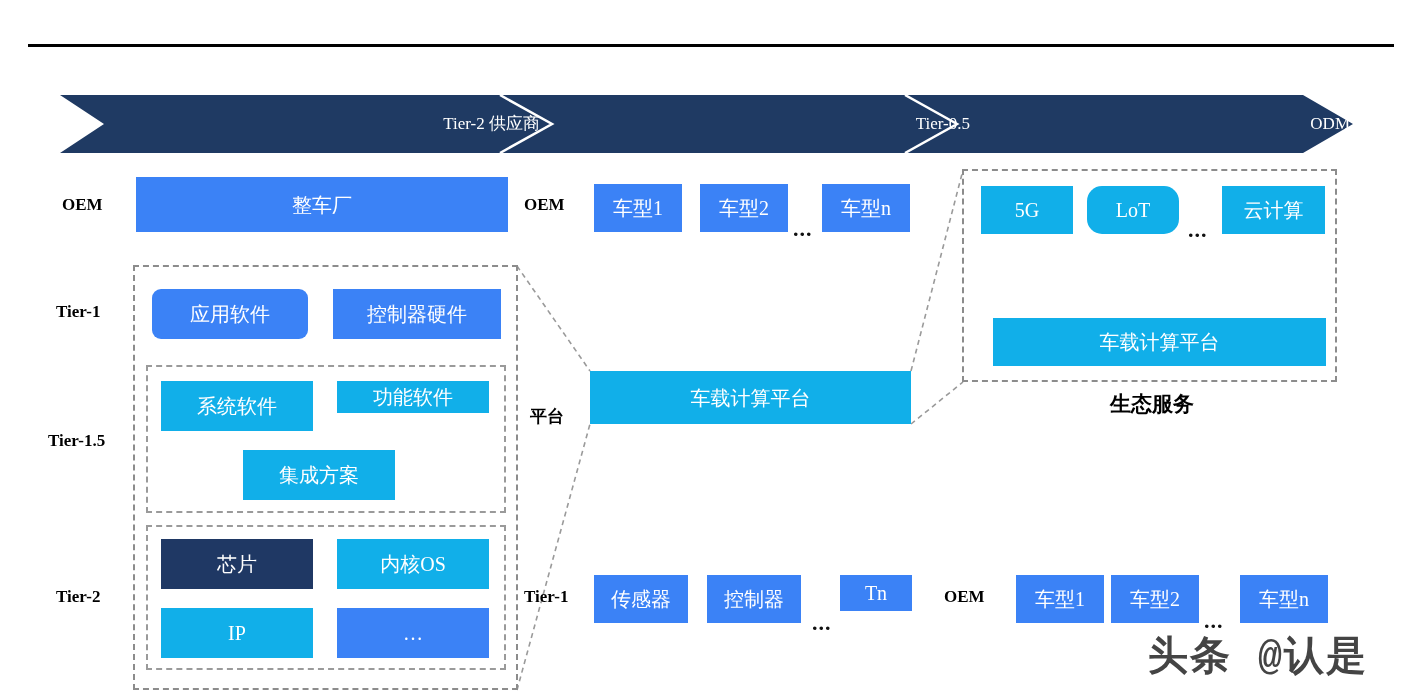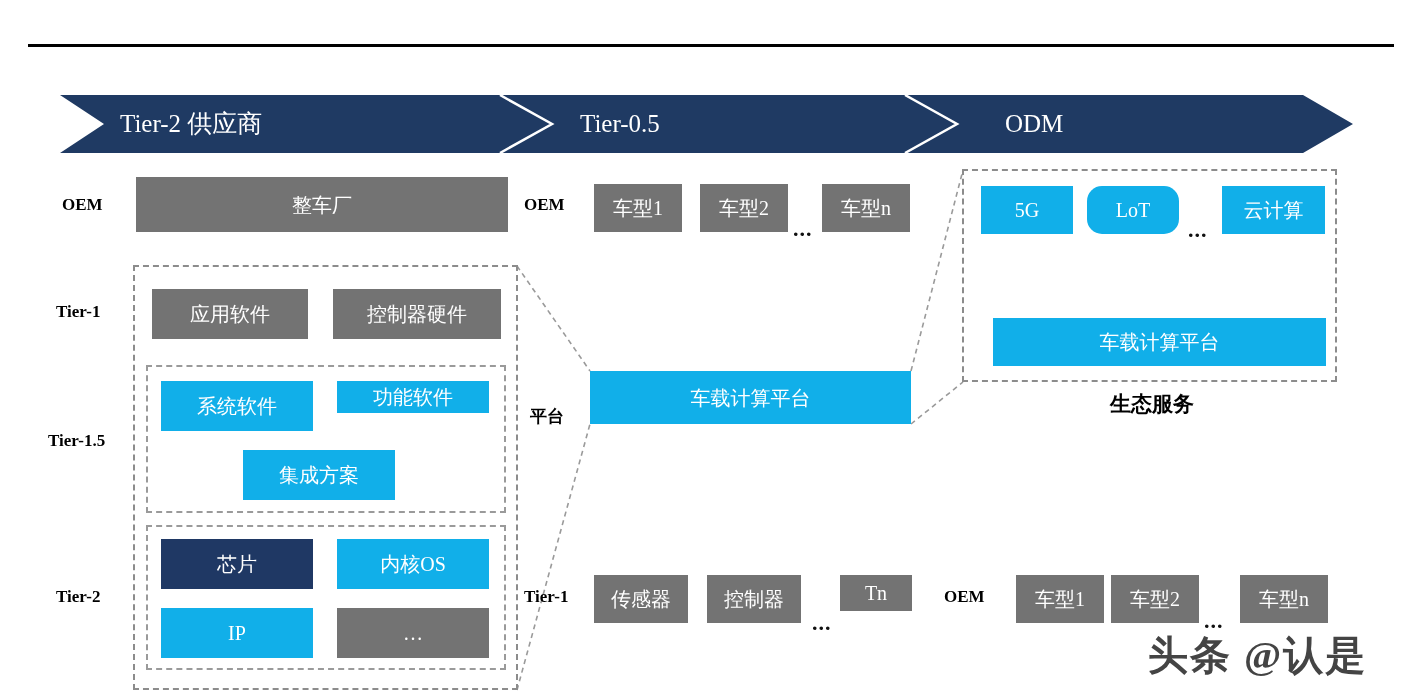--- a/index.html
+++ b/index.html
@@ -43,23 +43,23 @@
     position: absolute;
     left: 60px; top: 95px;
     width: 1293px; height: 58px;
   }
   #banner svg { display: block; }
   .banner-label {
     position: absolute;
     top: 0;
     height: 76px;
     line-height: 58px;
-    text-align: left;
+    text-align: right;
     color: #ffffff;
-    font-size: 25px;
+    font-size: 17px;
     font-family: "Liberation Serif", "DejaVu Serif", serif;
     white-space: nowrap;
     pointer-events: none;
   }
   #banner-label-0 { left: 60px;  width: 420px; }
   #banner-label-1 { left: 520px; width: 390px; }
   #banner-label-2 { left: 945px; width: 345px; }
 
   
   .box {
@@ -67,21 +67,21 @@
     display: flex;
     align-items: center;
     justify-content: center;
     color: #ffffff;
     font-family: "Liberation Serif", "DejaVu Serif", serif;
     font-size: 20px;
     line-height: 1;
     white-space: nowrap;
     box-sizing: border-box;
   }
-  .c-mid   { background: #737373; }
+  .c-mid   { background: #3b82f6; }
   .c-light { background: #11AFE9; }
   .c-dark  { background: #1F3864; }
 
   
   .row-label {
     position: absolute;
     font-family: "Liberation Serif", "DejaVu Serif", serif;
     font-weight: bold;
     font-size: 17px;
     color: #000000;
@@ -127,21 +127,21 @@
     font-size: 21px;
     color: #000000;
     text-align: center;
     white-space: nowrap;
   }
 
   
   #watermark {
     position: absolute;
     left: 1148px; top: 628px;
-    font-family: Liberation Serif, serif;
+    font-family: Liberation Mono, monospace;
     font-weight: bold;
     font-size: 40px;
     color: #2b2b2b;
     opacity: 0.88;
     letter-spacing: 2px;
     white-space: nowrap;
   }
 </style>
 </head>
 <body>
@@ -171,21 +171,21 @@
 </svg>
 
 <div class="row-label" style="left:62px; top:195px;">OEM</div>
 <div class="box c-mid" style="left:136px; top:177px; width:372px; height:55px;">
   <span>整车厂</span>
 </div>
 
 <div class="dashed" style="left:133px; top:265px; width:385px; height:425px;"></div>
 
 <div class="row-label" style="left:56px; top:302px;">Tier-1</div>
-<div class="box c-mid" style="left:152px; top:289px; width:156px; height:50px;">
+<div class="box c-mid" style="left:152px; top:289px; width:156px; height:50px;border-radius:9px;">
   <span>应用软件</span>
 </div>
 <div class="box c-mid" style="left:333px; top:289px; width:168px; height:50px;">
   <span>控制器硬件</span>
 </div>
 
 <div class="dashed-thin" style="left:146px; top:365px; width:360px; height:148px;"></div>
 <div class="row-label" style="left:48px; top:431px;">Tier-1.5</div>
 <div class="box c-light" style="left:161px; top:381px; width:152px; height:50px;">
   <span>系统软件</span>

